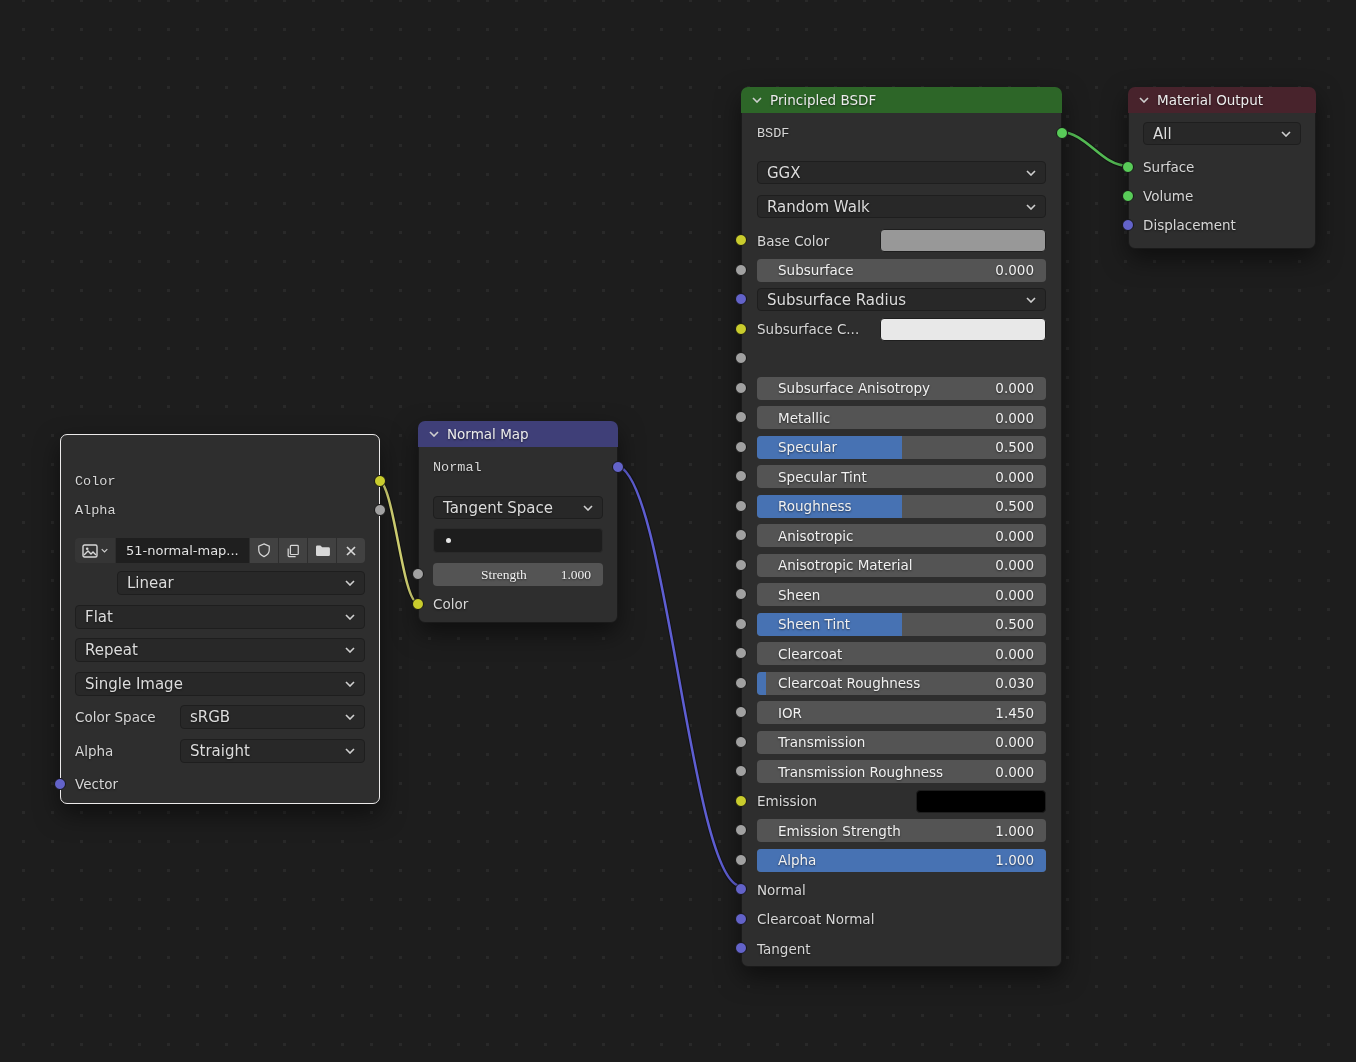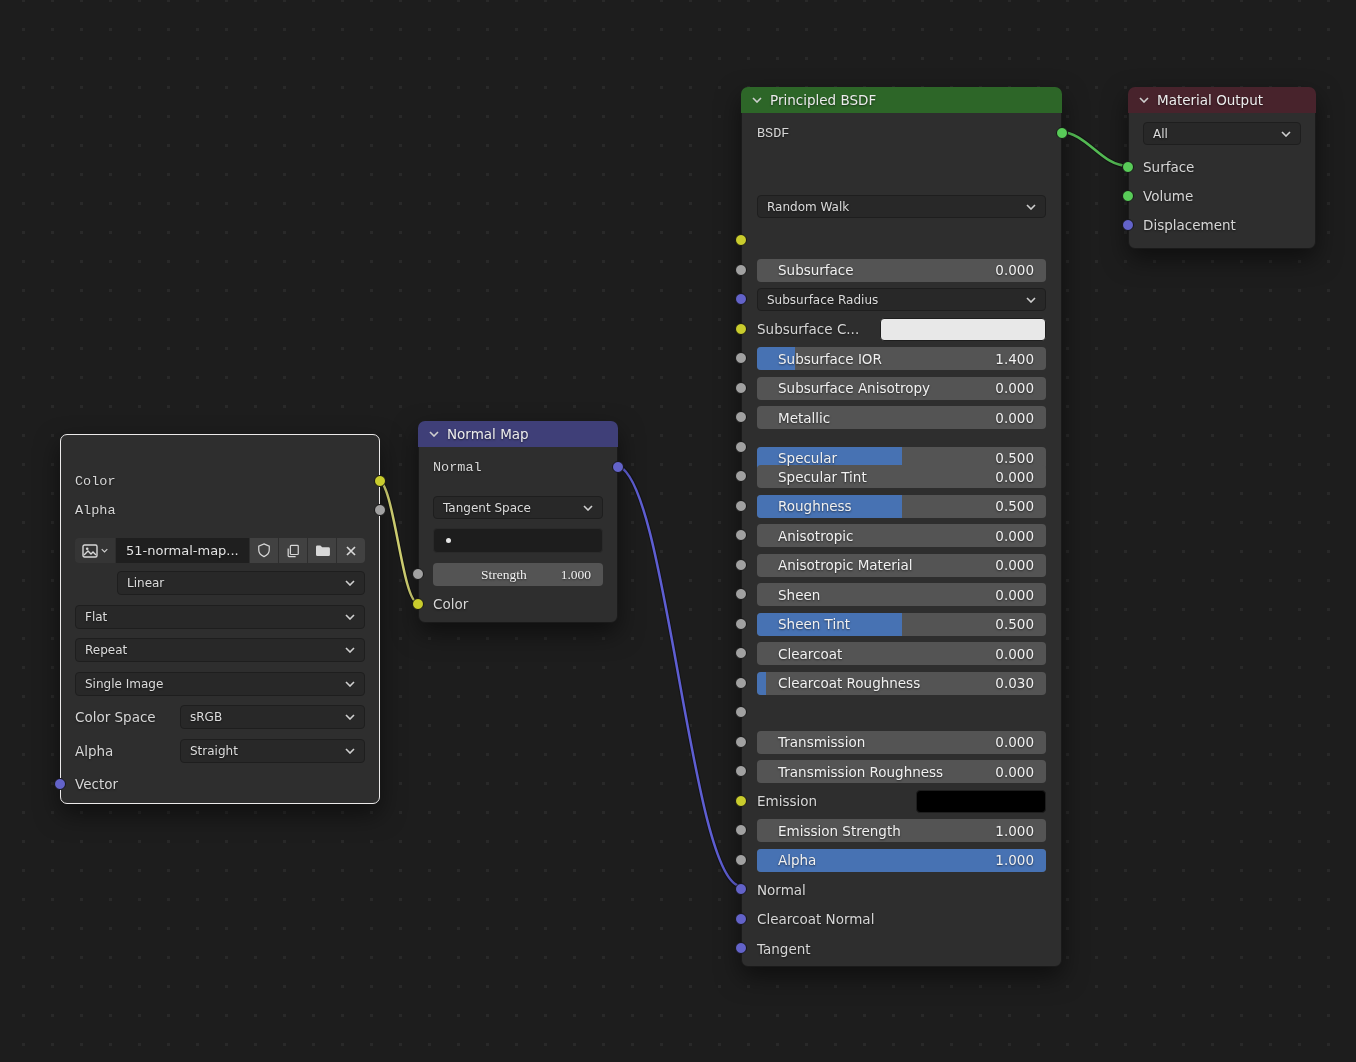--- a/index.html
+++ b/index.html
@@ -22,21 +22,21 @@
           color:#ececec;font-size:13.5px;text-shadow:0 1px 2px rgba(0,0,0,.55);}
   .row{position:absolute;left:14px;right:14px;display:flex;align-items:center;}
   .brow{position:absolute;left:15px;right:15px;height:23px;display:flex;align-items:center;}
   .out{justify-content:flex-start;font-family:Liberation Mono, monospace;}
   .lbl{color:#d6d6d6;font-size:13.5px;text-shadow:0 1px 2px rgba(0,0,0,.5);white-space:nowrap;}
   .socket{position:absolute;width:12px;height:12px;border-radius:50%;border:1.5px solid #151515;
           box-sizing:border-box;z-index:4;}
   .chev{width:10px;height:6px;stroke:#cfcfcf;stroke-width:1.6;fill:none;flex:none;}
   .dd{flex:1;height:100%;background:#282828;border:1px solid #1e1e1e;border-radius:4px;
       display:flex;align-items:center;justify-content:space-between;padding:0 9px;
-      box-sizing:border-box;color:#dcdcdc;font-size:12px;text-shadow:0 1px 2px rgba(0,0,0,.5);
+      box-sizing:border-box;color:#dcdcdc;font-size:15px;text-shadow:0 1px 2px rgba(0,0,0,.5);
       white-space:nowrap;overflow:hidden;}
   .slider{flex:1;height:100%;background:#545454;border-radius:4px;position:relative;overflow:hidden;
           display:flex;align-items:center;color:#f1f1f1;font-size:13.5px;
           text-shadow:0 1px 2px rgba(0,0,0,.55);}
   .slider .fill{position:absolute;left:0;top:0;bottom:0;background:#4772b3;}
   .slider .lab{margin-left:21px;z-index:1;white-space:nowrap;}
   .slider .val{margin-left:auto;margin-right:12px;z-index:1;}
   .swatch{flex:1;height:100%;border-radius:4px;border:1px solid #1e1e1e;box-sizing:border-box;}
   .clabel{width:123px;flex:none;}
   .field{flex:1;height:100%;background:#1d1d1d;border:1px solid #2a2a2a;border-radius:4px;
@@ -221,27 +221,39 @@
       <svg class="chev" viewBox="0 0 10 6">
           <polyline points="1,1 5,5 9,1"></polyline>
         </svg>
       <span>Principled BSDF</span>
     </div>
     <div class="row out" style="top:33px;height:24px;left:15px;right:15px;">
       <span class="lbl">BSDF</span>
     </div>
     <span class="socket" style="right: -7px; top: 38.5px; background: rgb(88, 203, 88);"></span>
 
+  <div class="brow" style="top: 73px;">
+        <div class="dd">
+          <span>GGX</span>
+          <svg class="chev" viewBox="0 0 10 6">
+            <polyline points="1,1 5,5 9,1"></polyline>
+          </svg>
+        </div>
+      </div>
       <div class="brow" style="top: 107px;">
         <div class="dd">
           <span>Random Walk</span>
           <svg class="chev" viewBox="0 0 10 6">
             <polyline points="1,1 5,5 9,1"></polyline>
           </svg>
         </div>
+      </div>
+      <div class="brow" style="top: 141px;">
+        <span class="lbl clabel">Base Color</span>
+        <div class="swatch" style="background:#989898"></div>
       </div>
       <span class="socket" style="left: -7px; top: 146px; background: rgb(201, 204, 45);"></span>
       <div class="brow" style="top: 170.5px;">
         <div class="slider">
           <span class="fill" style="width: 0%; background: rgb(71, 114, 179);"></span>
           <span class="lab">Subsurface</span>
           <span class="val">0.000</span>
         </div>
       </div>
       <span class="socket" style="left: -7px; top: 175.5px; background: rgb(161, 161, 161);"></span>
@@ -252,45 +264,38 @@
             <polyline points="1,1 5,5 9,1"></polyline>
           </svg>
         </div>
       </div>
       <span class="socket" style="left: -7px; top: 205px; background: rgb(99, 99, 201);"></span>
       <div class="brow" style="top: 229.5px;">
         <span class="lbl clabel">Subsurface C...</span>
         <div class="swatch" style="background:#e8e8e8"></div>
       </div>
       <span class="socket" style="left: -7px; top: 234.5px; background: rgb(201, 204, 45);"></span>
-      <div class="brow" style="top: 259px;">
-        <div class="slider">
-          <span class="fill" style="width: 13%; background: rgb(71, 114, 179);"></span>
-          <span class="lab">Subsurface IOR</span>
-          <span class="val">1.400</span>
-        </div>
-      </div>
       <span class="socket" style="left: -7px; top: 264px; background: rgb(161, 161, 161);"></span>
       <div class="brow" style="top: 288.5px;">
         <div class="slider">
           <span class="fill" style="width: 0%; background: rgb(71, 114, 179);"></span>
           <span class="lab">Subsurface Anisotropy</span>
           <span class="val">0.000</span>
         </div>
       </div>
       <span class="socket" style="left: -7px; top: 293.5px; background: rgb(161, 161, 161);"></span>
       <div class="brow" style="top: 318px;">
         <div class="slider">
           <span class="fill" style="width: 0%; background: rgb(71, 114, 179);"></span>
           <span class="lab">Metallic</span>
           <span class="val">0.000</span>
         </div>
       </div>
       <span class="socket" style="left: -7px; top: 323px; background: rgb(161, 161, 161);"></span>
-      <div class="brow" style="top: 347.5px; margin-top: 11px;">
+      <div class="brow" style="top: 347.5px;">
         <div class="slider">
           <span class="fill" style="width: 50%; background: rgb(71, 114, 179);"></span>
           <span class="lab">Specular</span>
           <span class="val">0.500</span>
         </div>
       </div>
       <span class="socket" style="left: -7px; top: 352.5px; background: rgb(161, 161, 161);"></span>
       <div class="brow" style="top: 377px;">
         <div class="slider">
           <span class="fill" style="width: 0%; background: rgb(71, 114, 179);"></span>
@@ -348,20 +353,27 @@
       </div>
       <span class="socket" style="left: -7px; top: 559px; background: rgb(161, 161, 161);"></span>
       <div class="brow" style="top: 583.5px;">
         <div class="slider">
           <span class="fill" style="width: 3%; background: rgb(71, 114, 179);"></span>
           <span class="lab">Clearcoat Roughness</span>
           <span class="val">0.030</span>
         </div>
       </div>
       <span class="socket" style="left: -7px; top: 588.5px; background: rgb(161, 161, 161);"></span>
+      <div class="brow" style="top: 613px;">
+        <div class="slider">
+          <span class="fill" style="width: 0%; background: rgb(71, 114, 179);"></span>
+          <span class="lab">IOR</span>
+          <span class="val">1.450</span>
+        </div>
+      </div>
       <span class="socket" style="left: -7px; top: 618px; background: rgb(161, 161, 161);"></span>
       <div class="brow" style="top: 642.5px;">
         <div class="slider">
           <span class="fill" style="width: 0%; background: rgb(71, 114, 179);"></span>
           <span class="lab">Transmission</span>
           <span class="val">0.000</span>
         </div>
       </div>
       <span class="socket" style="left: -7px; top: 647.5px; background: rgb(161, 161, 161);"></span>
       <div class="brow" style="top: 672px;">

